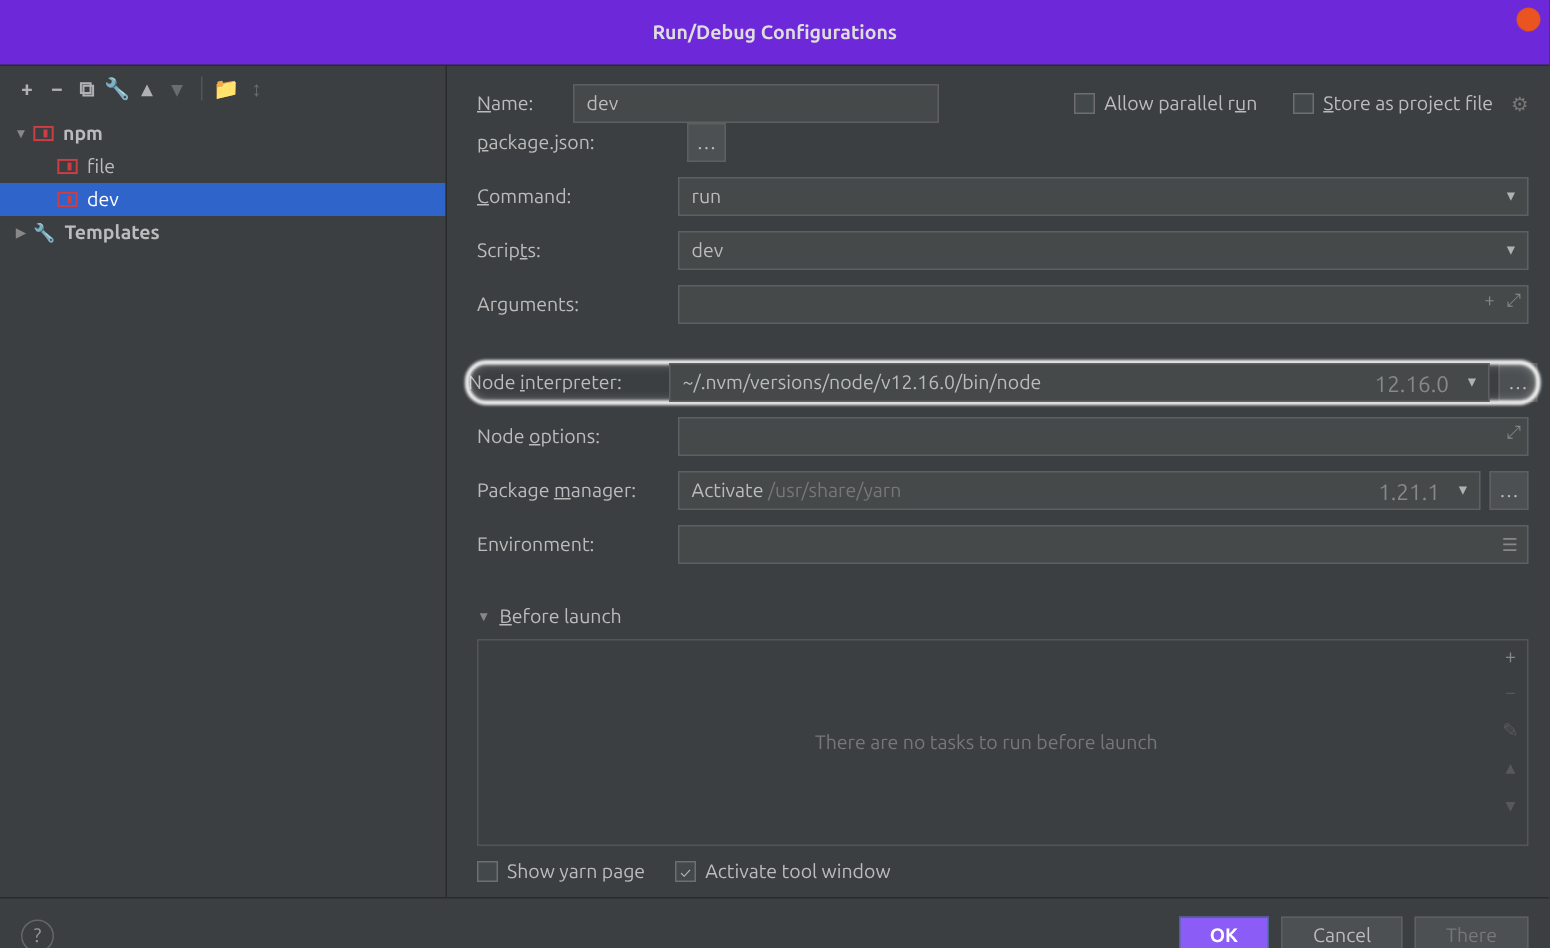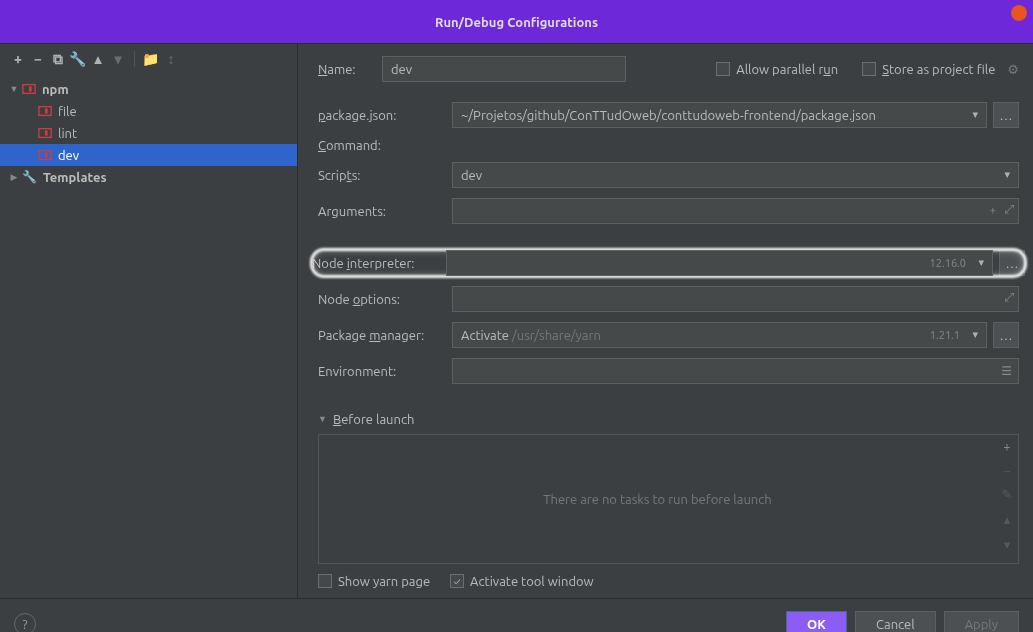--- a/index.html
+++ b/index.html
@@ -112,41 +112,41 @@
       align-items: center;
       position: relative;
       flex: 1;
     }
     .input-short { width: 244px; flex: none; }
     .select::after {
       content: "▾";
       position: absolute; right: 8px; top: 5px;
       color: #afb1b3; font-size: 11px;
     }
-    .field-suffix { color: #888; font-size: 11px; margin-left: auto; padding-right: 18px; }
+    .field-suffix { color: #888; font-size: 15px; margin-left: auto; padding-right: 18px; }
     .dim-text { color: #777; }
     .btn-ellipsis {
       width: 26px; height: 26px;
       background: #4c5052;
       border: 1px solid #5e6060;
       display:flex; align-items:center; justify-content:center;
       margin-left: 6px; cursor:pointer;
       color:#bbb;
     }
     .checkbox-row { display:flex; align-items:flex-start; gap:6px; }
     .checkbox {
       width:14px; height:14px;
       border:1px solid #6e6e6e; background:#43494a;
       display:inline-flex; align-items:center; justify-content:center;
       font-size:10px; color:#bbb; cursor:pointer;
     }
     .checkbox.checked::after { content:"✓"; }
     .gear { color:#777; margin-left:6px; font-size:13px; }
 
-    .top-row { display:flex; align-items:center; margin-bottom:20px; }
+    .top-row { display:flex; align-items:center; }
     .top-row .form-label { width:64px; }
     .top-row .spacer { flex:1; }
     .top-row .checkbox-row { margin-left:24px; }
 
     .args-end {
       display:flex; align-items:center; gap:8px;
       position:absolute; right:4px; top:3px;
     }
     .mini-icon { color:#888; font-size:12px; cursor:pointer; }
 
@@ -247,30 +247,20 @@
       <div class="tree-row">
         <span class="tree-indent" style="width:30px"></span>
         <span class="run-icon">
           <svg viewBox="0 0 16 16">
               <rect x="1" y="3" width="14" height="10" fill="none" stroke="#cc3e44" stroke-width="1.5"></rect>
               <rect x="8" y="5" width="3" height="6" fill="#cc3e44"></rect>
             </svg>
         </span>
         <span class="leaf-label">file</span>
       </div>
-      <div class="tree-row">
-        <span class="tree-indent" style="width:30px"></span>
-        <span class="run-icon">
-          <svg viewBox="0 0 16 16">
-              <rect x="1" y="3" width="14" height="10" fill="none" stroke="#cc3e44" stroke-width="1.5"></rect>
-              <rect x="8" y="5" width="3" height="6" fill="#cc3e44"></rect>
-            </svg>
-        </span>
-        <span class="leaf-label">lint</span>
-      </div>
       <div class="tree-row selected">
         <span class="tree-indent" style="width:30px"></span>
         <span class="run-icon">
           <svg viewBox="0 0 16 16">
               <rect x="1" y="3" width="14" height="10" fill="none" stroke="#cc3e44" stroke-width="1.5"></rect>
               <rect x="8" y="5" width="3" height="6" fill="#cc3e44"></rect>
             </svg>
         </span>
         <span class="leaf-label">dev</span>
       </div>
@@ -295,28 +285,28 @@
       </div>
       <div class="checkbox-row">
         <span class="checkbox"></span>
         <span><u>S</u>tore as project file</span>
         <span class="gear">⚙</span>
       </div>
     </div>
 
     <div class="form-row">
       <span class="form-label"><u>p</u>ackage.json:</span>
+      <div class="btn-ellipsis">…</div>
+    </div>
+
+    <div class="form-row">
+      <span class="form-label"><u>C</u>ommand:</span>
       <div class="select">
-        <span>~/Projetos/github/ConTTudOweb/conttudoweb-frontend/package.json</span>
-      </div>
-      <div class="btn-ellipsis">…</div>
-    </div>
-
-    <div class="form-row">
-      <span class="form-label"><u>C</u>ommand:</span>
+        <span>run</span>
+      </div>
     </div>
 
     <div class="form-row">
       <span class="form-label">Scrip<u>t</u>s:</span>
       <div class="select">
         <span>dev</span>
       </div>
     </div>
 
     <div class="form-row">
@@ -327,20 +317,21 @@
           <span class="mini-icon">⤢</span>
         </div>
       </div>
     </div>
 
     <div class="highlight-wrap">
       <div class="highlight-border"></div>
       <div class="form-row" style="margin-bottom:0;">
         <span class="form-label">Node <u>i</u>nterpreter:</span>
         <div class="select">
+          <span>~/.nvm/versions/node/v12.16.0/bin/node</span>
           <span class="field-suffix">12.16.0</span>
         </div>
         <div class="btn-ellipsis">…</div>
       </div>
     </div>
 
     <div class="form-row">
       <span class="form-label">Node <u>o</u>ptions:</span>
       <div class="input" style="position:relative;">
         <div class="args-end">
@@ -398,15 +389,15 @@
 <div class="footer">
   <div class="help">?</div>
   <span class="spacer"></span>
   <div class="btn primary">
       <span>OK</span>
     </div>
   <div class="btn">
       <span>Cancel</span>
     </div>
   <div class="btn disabled">
-      <span>Apply</span>
+      <span>There</span>
     </div>
 </div>
 
 </body></html>

